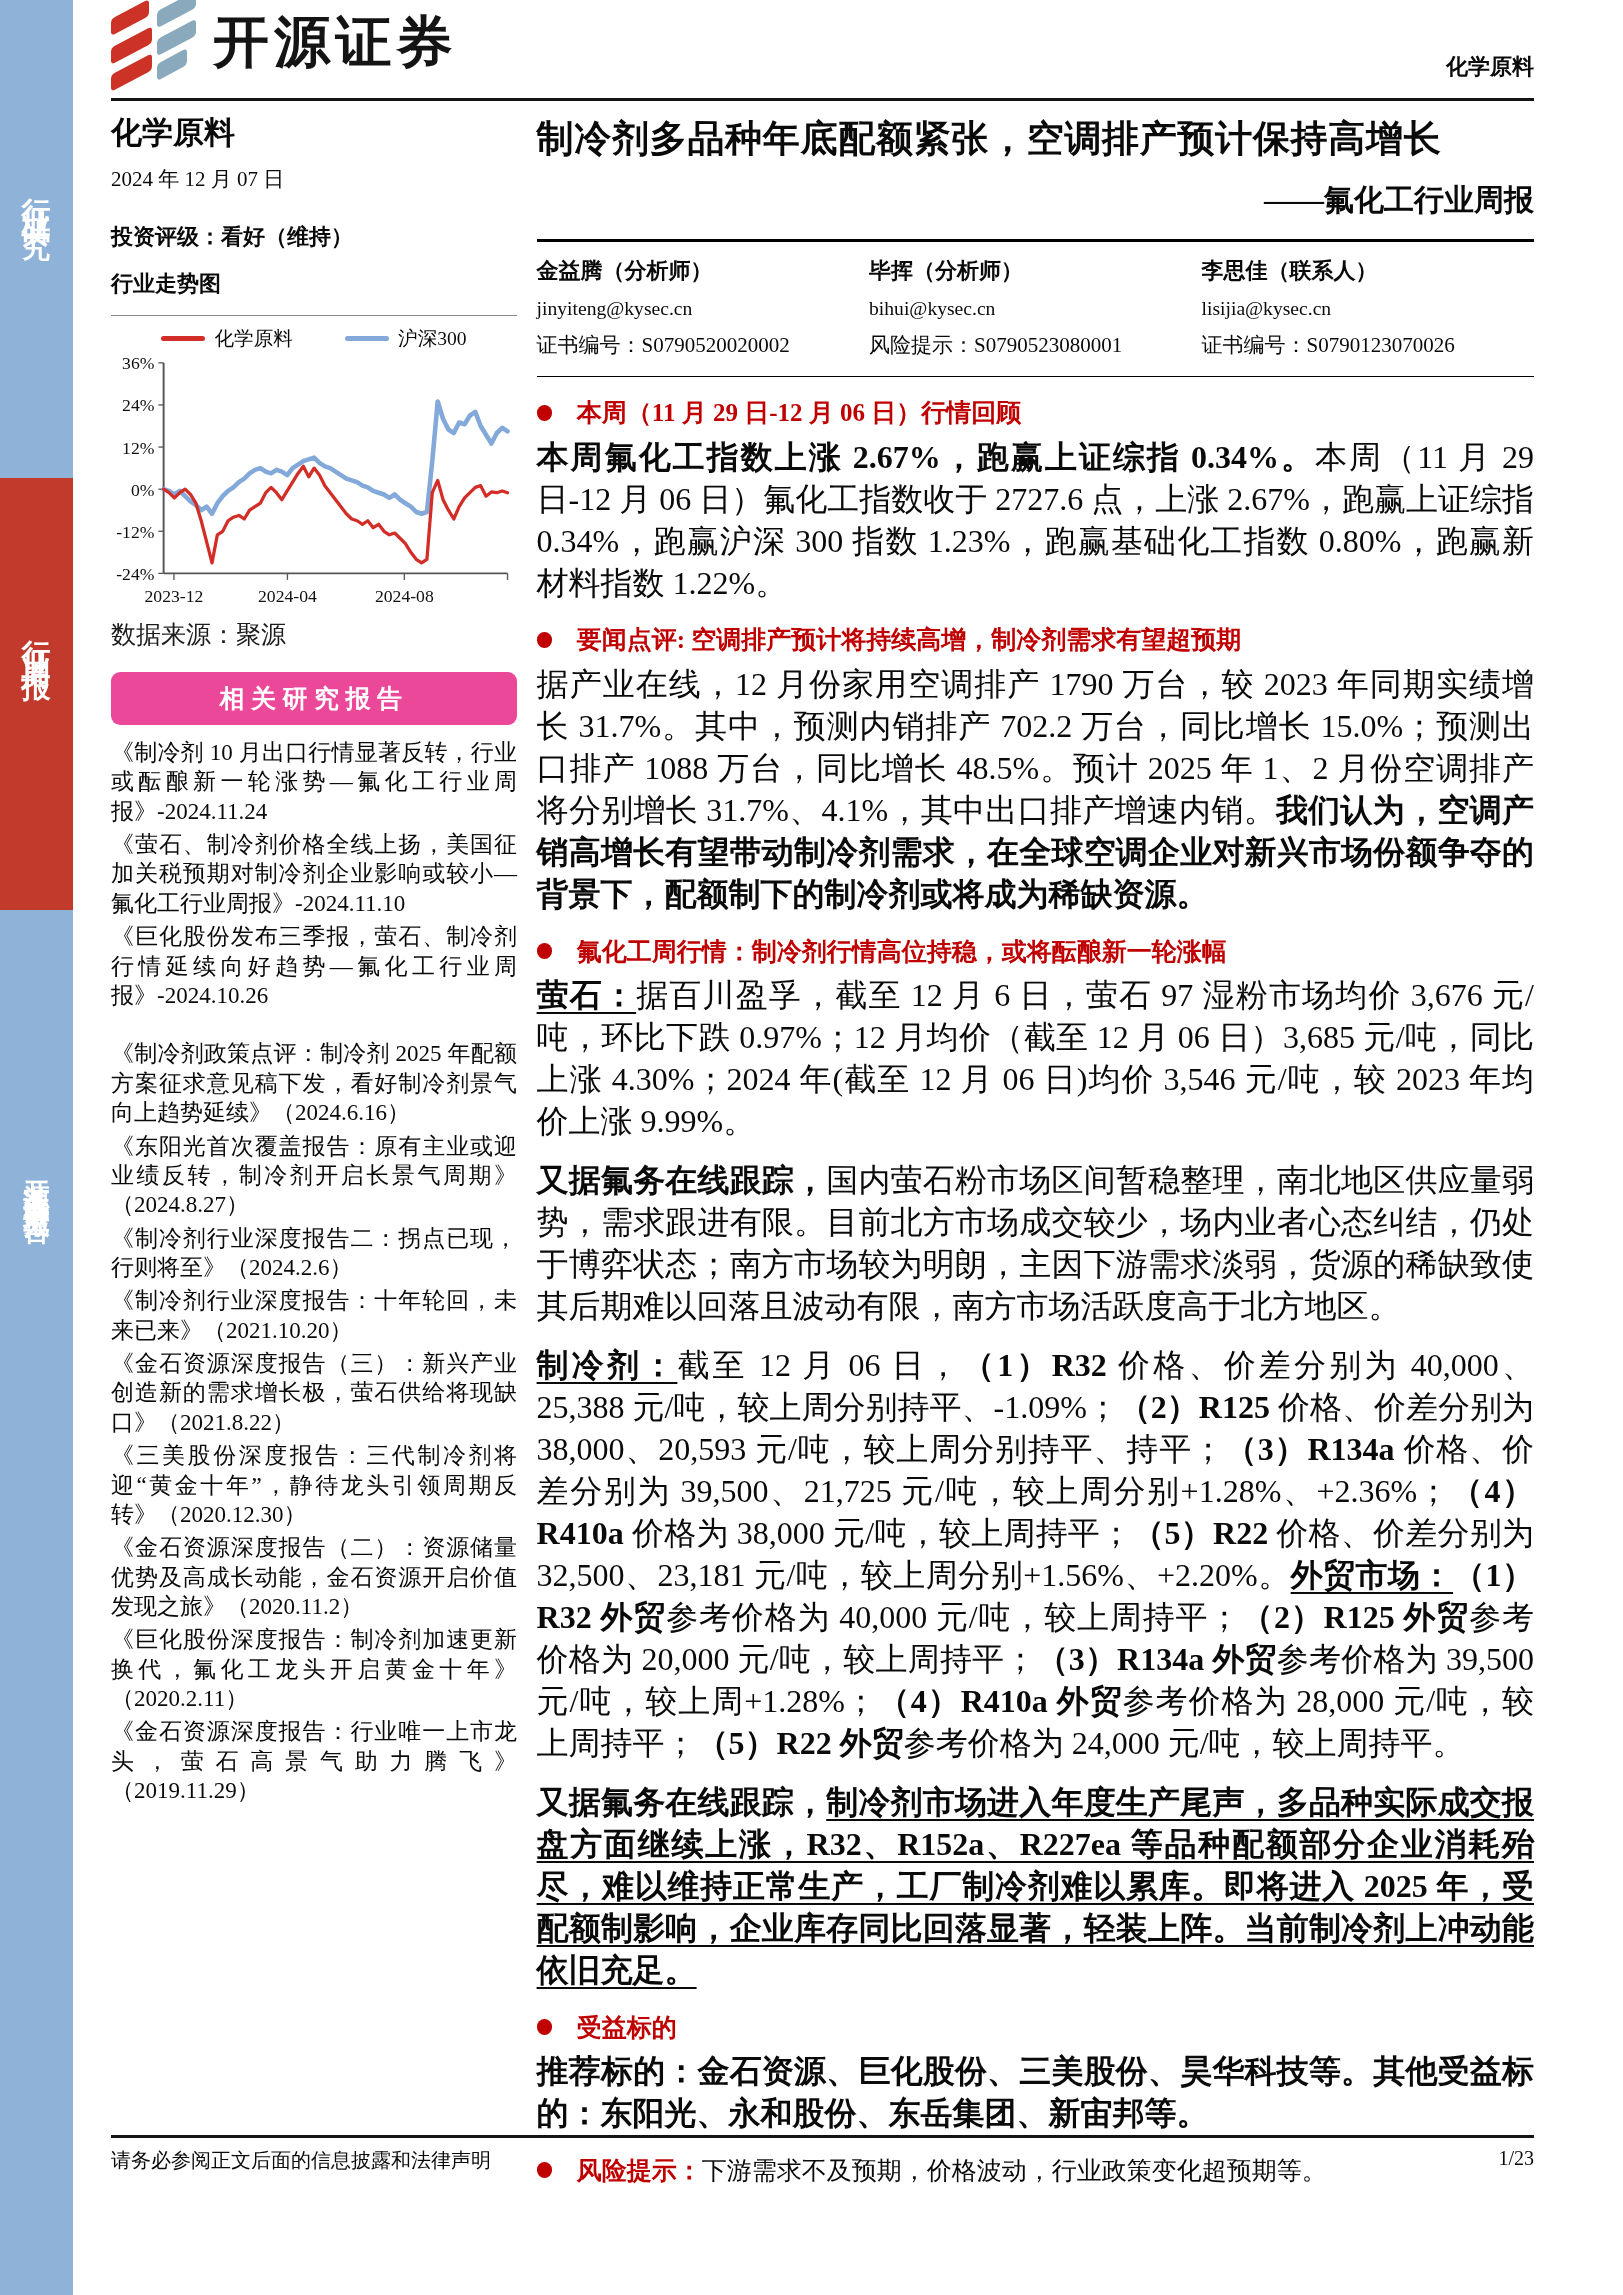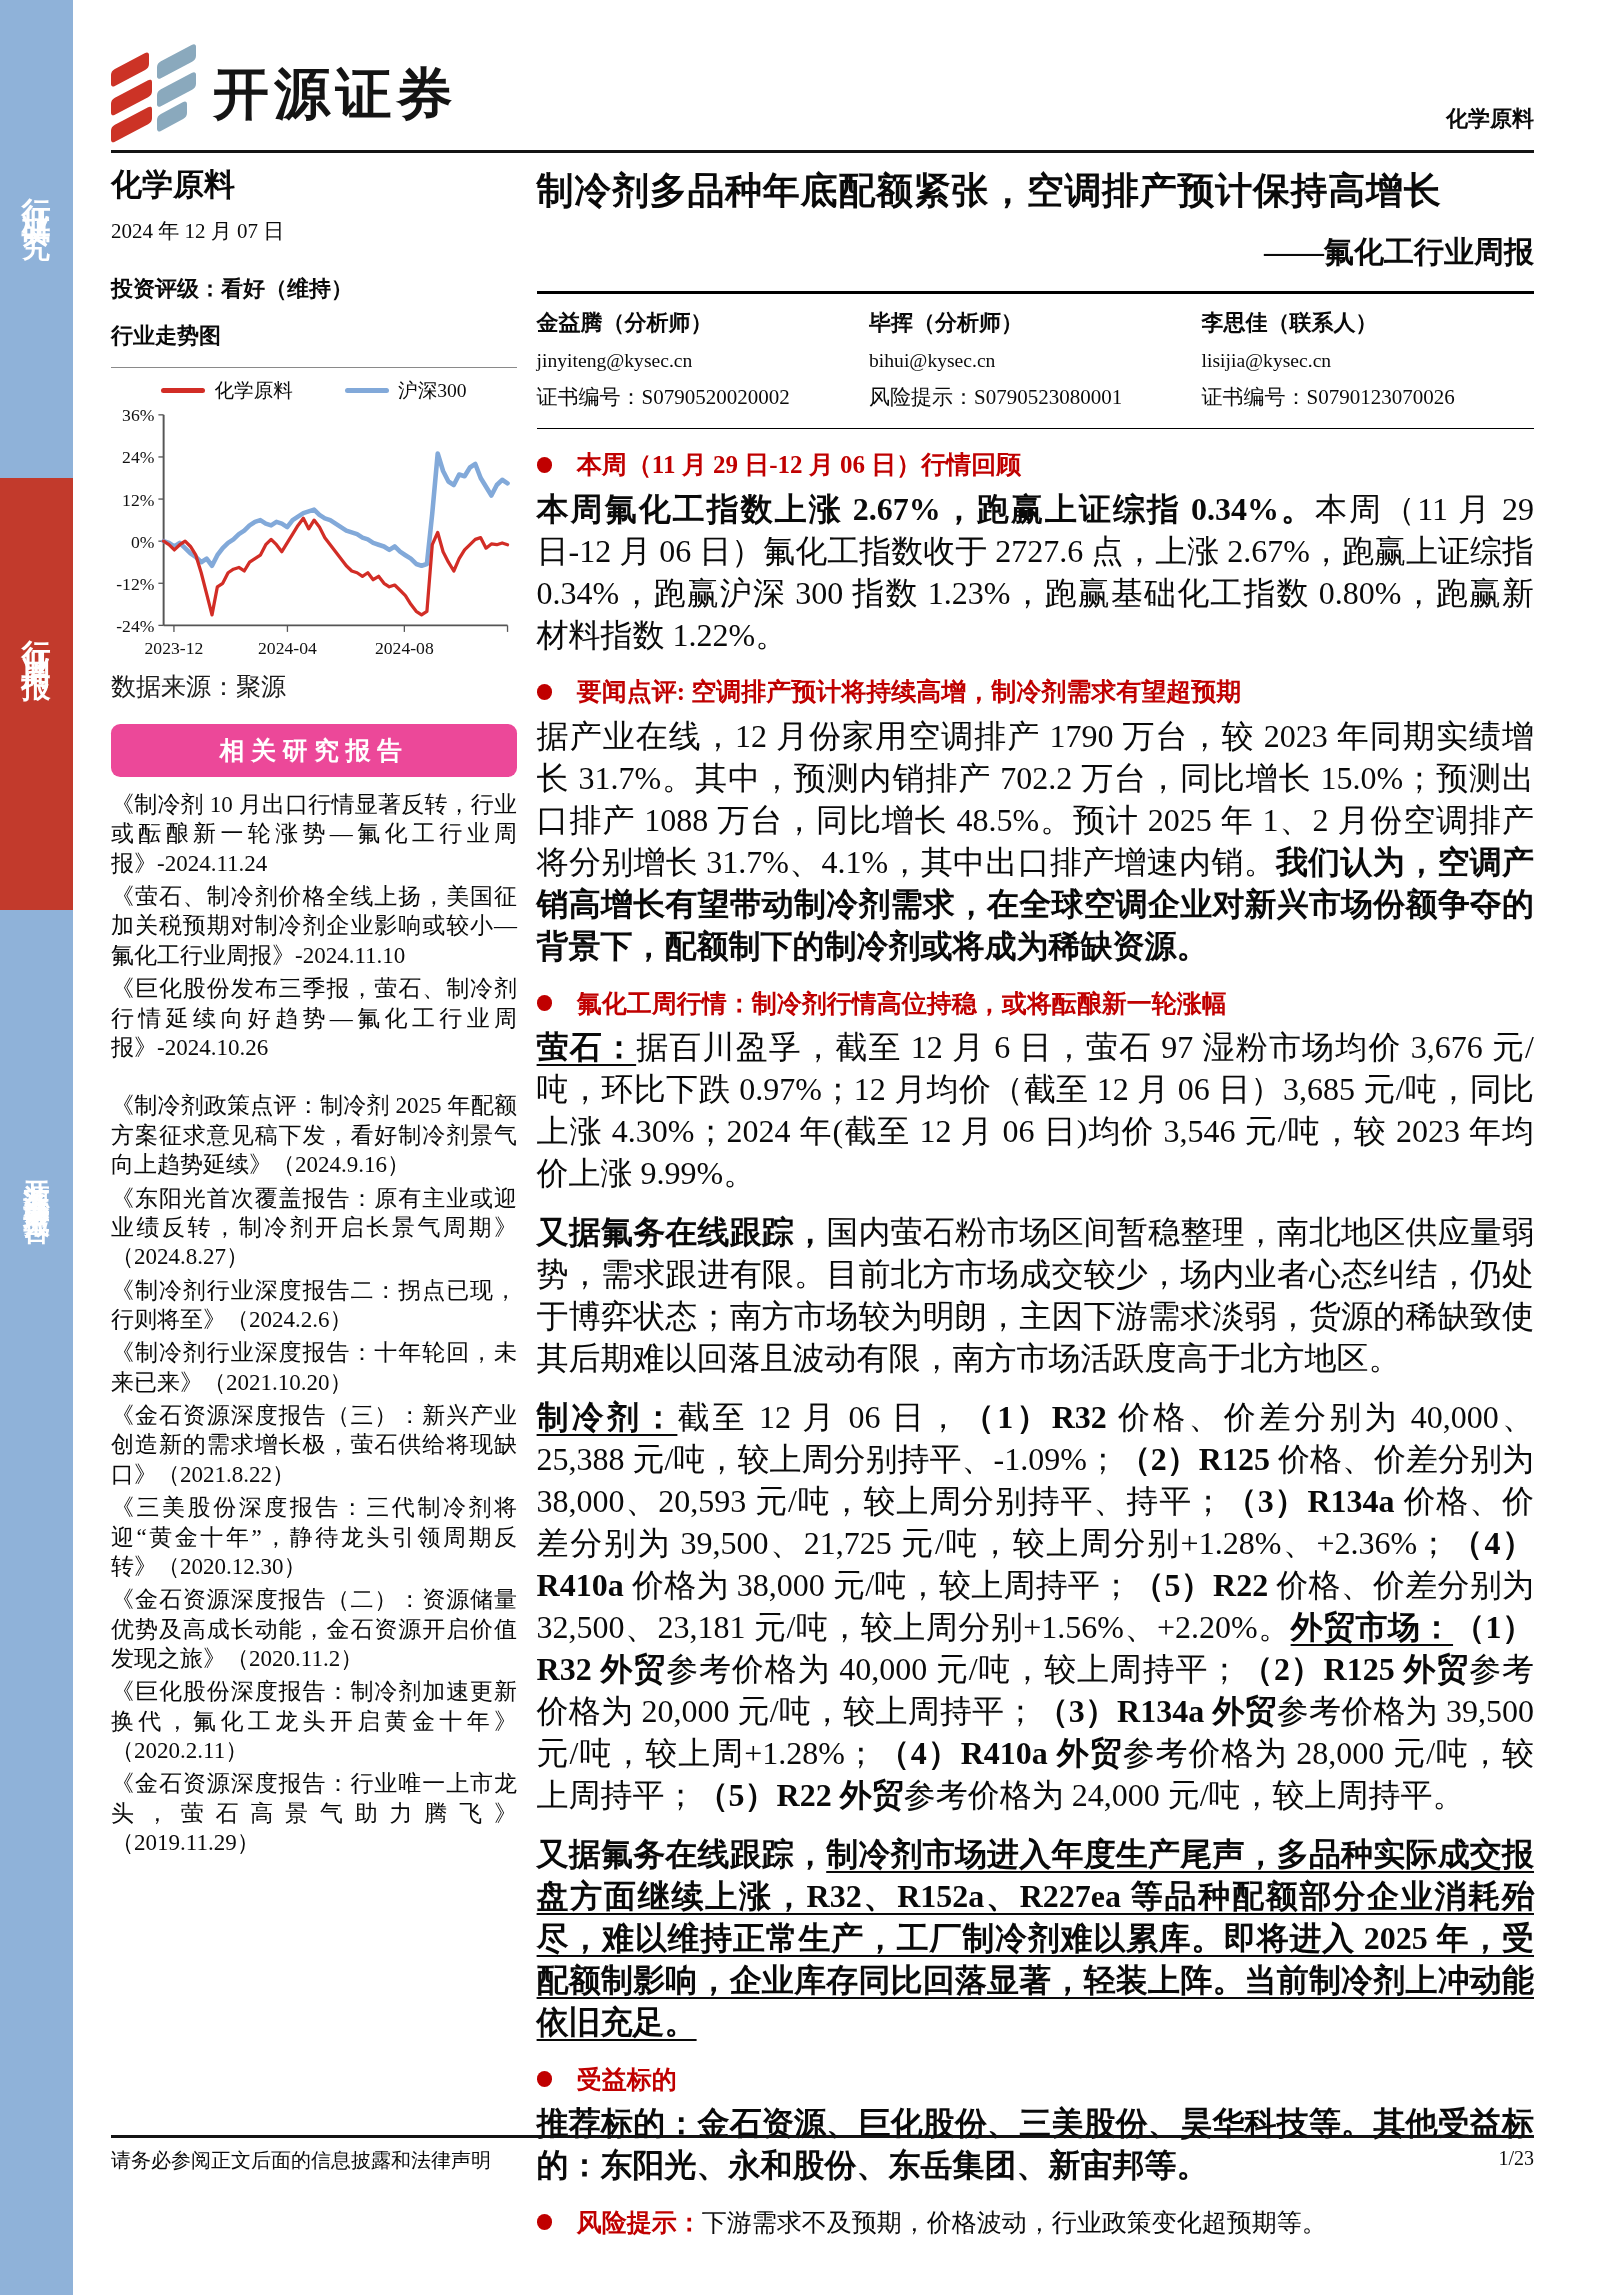--- a/index.html
+++ b/index.html
@@ -17,21 +17,21 @@
     font-family:"Liberation Serif","DejaVu Serif",serif;
   }
   .band1{top:0;height:478px;}
   .band1 .vtext{font-size:29px;letter-spacing:10.5px;margin-top:175px;}
   .band2{top:478px;height:432px;}
   .band2 .vtext{font-size:29px;letter-spacing:10.5px;margin-top:139px;}
   .band3{top:910px;height:1386px;}
   .band3 .vtext{font-size:26px;letter-spacing:3.9px;margin-top:250px;}
   
   .content{position:absolute;left:111px;width:1423px;top:0;}
-  .header-top{display:flex;align-items:flex-end;justify-content:space-between;padding-top:52px;}
+  .header-top{display:flex;align-items:flex-end;justify-content:space-between;}
   .logo{display:flex;align-items:center;}
   .logo-icon{position:relative;width:85px;height:86px;margin-right:17px;}
   .stripe{position:absolute;border-radius:3.9px;}
   .stripe-red{background:#cc3326;}
   .stripe-blue{background:#8aa9bd;}
   .r1{left:0;top:9.2px;width:38px;height:17px;transform:skewY(-28deg);}
   .r2{left:0;top:37px;width:41px;height:17px;transform:skewY(-28deg);}
   .r3{left:0;top:64px;width:41px;height:17px;transform:skewY(-28deg);}
   .b1{left:46px;top:1.3px;width:39px;height:17px;transform:skewY(-28deg);}
   .b2{left:46px;top:29px;width:39px;height:17px;transform:skewY(-28deg);}
@@ -161,21 +161,21 @@
         </div>
         <div class="chart-source">数据来源：聚源</div>
 
         <div class="related-bar">相关研究报告</div>
         <div class="reports" id="reports-group1">
             <div class="report-item">《制冷剂 10 月出口行情显著反转，行业或酝酿新一轮涨势—氟化工行业周报》-2024.11.24</div>
             <div class="report-item">《萤石、制冷剂价格全线上扬，美国征加关税预期对制冷剂企业影响或较小—氟化工行业周报》-2024.11.10</div>
             <div class="report-item">《巨化股份发布三季报，萤石、制冷剂行情延续向好趋势—氟化工行业周报》-2024.10.26</div>
           </div>
         <div class="reports reports-2" id="reports-group2">
-            <div class="report-item">《制冷剂政策点评：制冷剂 2025 年配额方案征求意见稿下发，看好制冷剂景气向上趋势延续》（2024.9.16）</div>
+            <div class="report-item">《制冷剂政策点评：制冷剂 2025 年配额方案征求意见稿下发，看好制冷剂景气向上趋势延续》（2024.6.16）</div>
             <div class="report-item">《东阳光首次覆盖报告：原有主业或迎业绩反转，制冷剂开启长景气周期》（2024.8.27）</div>
             <div class="report-item">《制冷剂行业深度报告二：拐点已现，行则将至》（2024.2.6）</div>
             <div class="report-item">《制冷剂行业深度报告：十年轮回，未来已来》（2021.10.20）</div>
             <div class="report-item">《金石资源深度报告（三）：新兴产业创造新的需求增长极，萤石供给将现缺口》（2021.8.22）</div>
             <div class="report-item">《三美股份深度报告：三代制冷剂将迎“黄金十年”，静待龙头引领周期反转》（2020.12.30）</div>
             <div class="report-item">《金石资源深度报告（二）：资源储量优势及高成长动能，金石资源开启价值发现之旅》（2020.11.2）</div>
             <div class="report-item">《巨化股份深度报告：制冷剂加速更新换代，氟化工龙头开启黄金十年》（2020.2.11）</div>
             <div class="report-item">《金石资源深度报告：行业唯一上市龙头，萤石高景气助力腾飞》（2019.11.29）</div>
           </div>
       </div>

